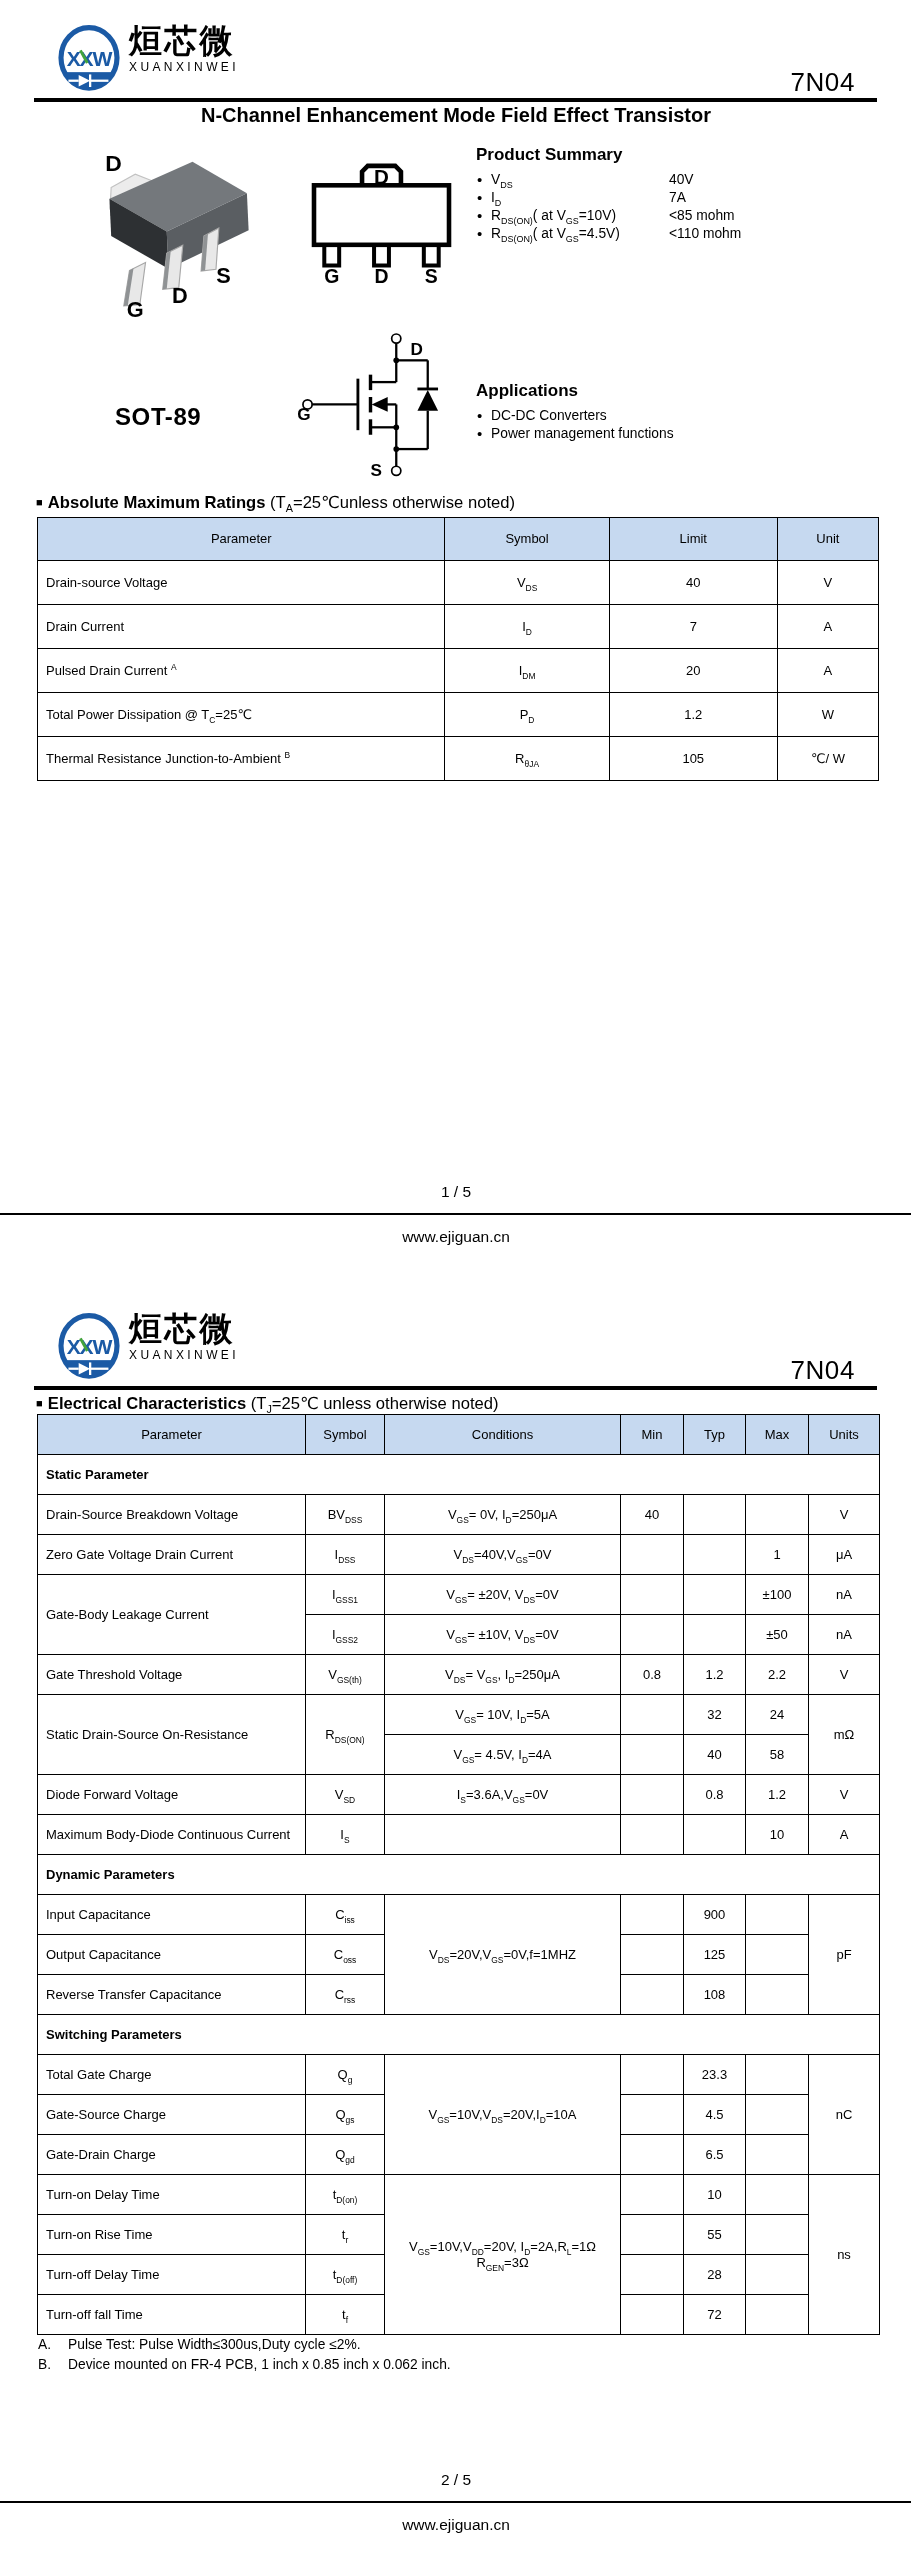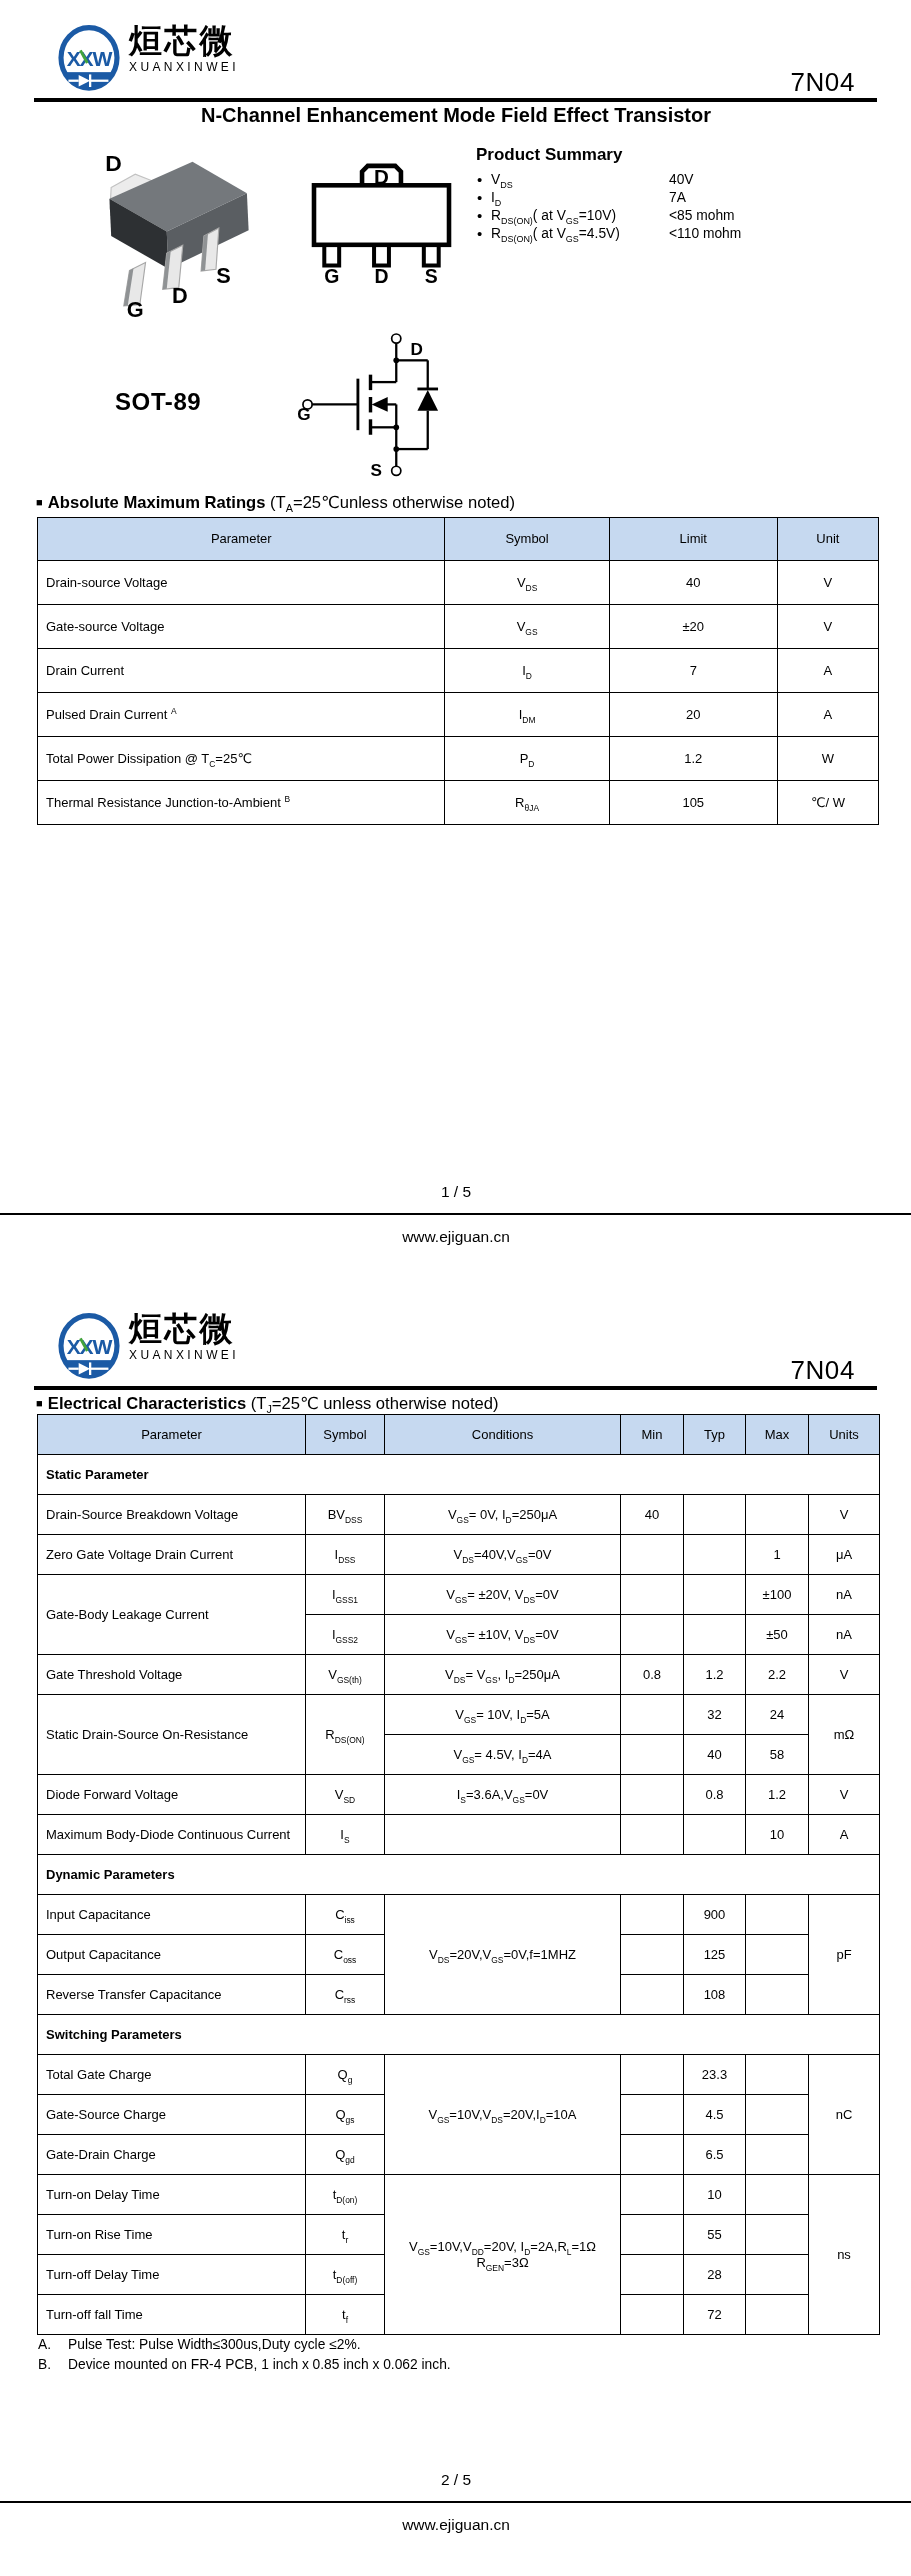--- a/index.html
+++ b/index.html
@@ -20,21 +20,21 @@
   
   .col{position:absolute;left:476px;width:407px;}
   .colhead{font-size:17px;font-weight:bold;margin:0 0 5.7px 0;}
   ul.bl{list-style:none;margin:0;padding:0;font-size:13.8px;}
   ul.bl li{position:relative;padding-left:15px;line-height:18px;}
   ul.bl li::before{content:"•";position:absolute;left:1.1px;top:0;font-size:15px;}
   .kv .k{display:inline-block;width:178px;}
   .kv .v{display:inline-block;}
 
   
-  .figlabel{position:absolute;left:115px;top:388px;font-size:24px;font-weight:bold;letter-spacing:0.6px;}
+  .figlabel{position:absolute;left:115px;top:403px;font-size:24px;font-weight:bold;letter-spacing:0.6px;}
 
   
   .sechead{position:absolute;left:36px;font-size:16.6px;}
   .sechead::before{content:"■";font-size:11px;margin-right:5.2px;vertical-align:1.7px;}
   .sechead b{font-weight:bold;}
 
   
   table.dtable{position:absolute;border-collapse:collapse;table-layout:fixed;border:1.7px solid #000;font-size:13px;background:#fff;}
   table.dtable td{border-left:1.1px solid #000;border-right:1.1px solid #000;border-top:1.7px solid #000;border-bottom:1.7px solid #000;text-align:center;vertical-align:middle;padding:1.1px 3.4px;line-height:1.2;}
   table.dtable td.p{text-align:left;padding-left:8px;}
@@ -159,46 +159,47 @@
     <p class="colhead">Product Summary</p>
     <ul class="bl kv">
       <li><span class="k">V<sub>DS</sub></span><span class="v">40V</span></li>
       <li><span class="k">I<sub>D</sub></span><span class="v">7A</span></li>
       <li><span class="k">R<sub>DS(ON)</sub>( at V<sub>GS</sub>=10V)</span><span class="v">&lt;85 mohm</span></li>
       <li><span class="k">R<sub>DS(ON)</sub>( at V<sub>GS</sub>=4.5V)</span><span class="v">&lt;110 mohm</span></li>
     </ul>
   </div>
 
 
+  <div class="col" style="top:381px">
+    <p class="colhead">Applications</p>
+    <ul class="bl">
+      <li>DC-DC Converters</li>
+      <li>Power management functions</li>
+    </ul>
+  </div>
 
   <div class="sechead" style="top:493px"><b>Absolute Maximum Ratings</b> <span>(T<sub>A</sub>=25℃unless otherwise noted)</span></div>
   <table id="amr-table" class="dtable">
       <colgroup>
         <col style="width: 407px;">
         <col style="width: 164px;">
         <col style="width: 168px;">
         <col style="width: 101px;">
       </colgroup>
       <tbody>
         <tr class="hd">
           <td>Parameter</td>
           <td>Symbol</td>
           <td>Limit</td>
           <td>Unit</td>
         </tr>
         <tr>
           <td class="p">Drain-source Voltage</td>
           <td>V<sub>DS</sub></td>
           <td>40</td>
-          <td>V</td>
-        </tr>
-        <tr>
-          <td class="p">Gate-source Voltage</td>
-          <td>V<sub>GS</sub></td>
-          <td>±20</td>
           <td>V</td>
         </tr>
         <tr>
           <td class="p">Drain Current</td>
           <td>I<sub>D</sub></td>
           <td>7</td>
           <td>A</td>
         </tr>
         <tr>
           <td class="p">Pulsed Drain Current <sup>A</sup></td>

